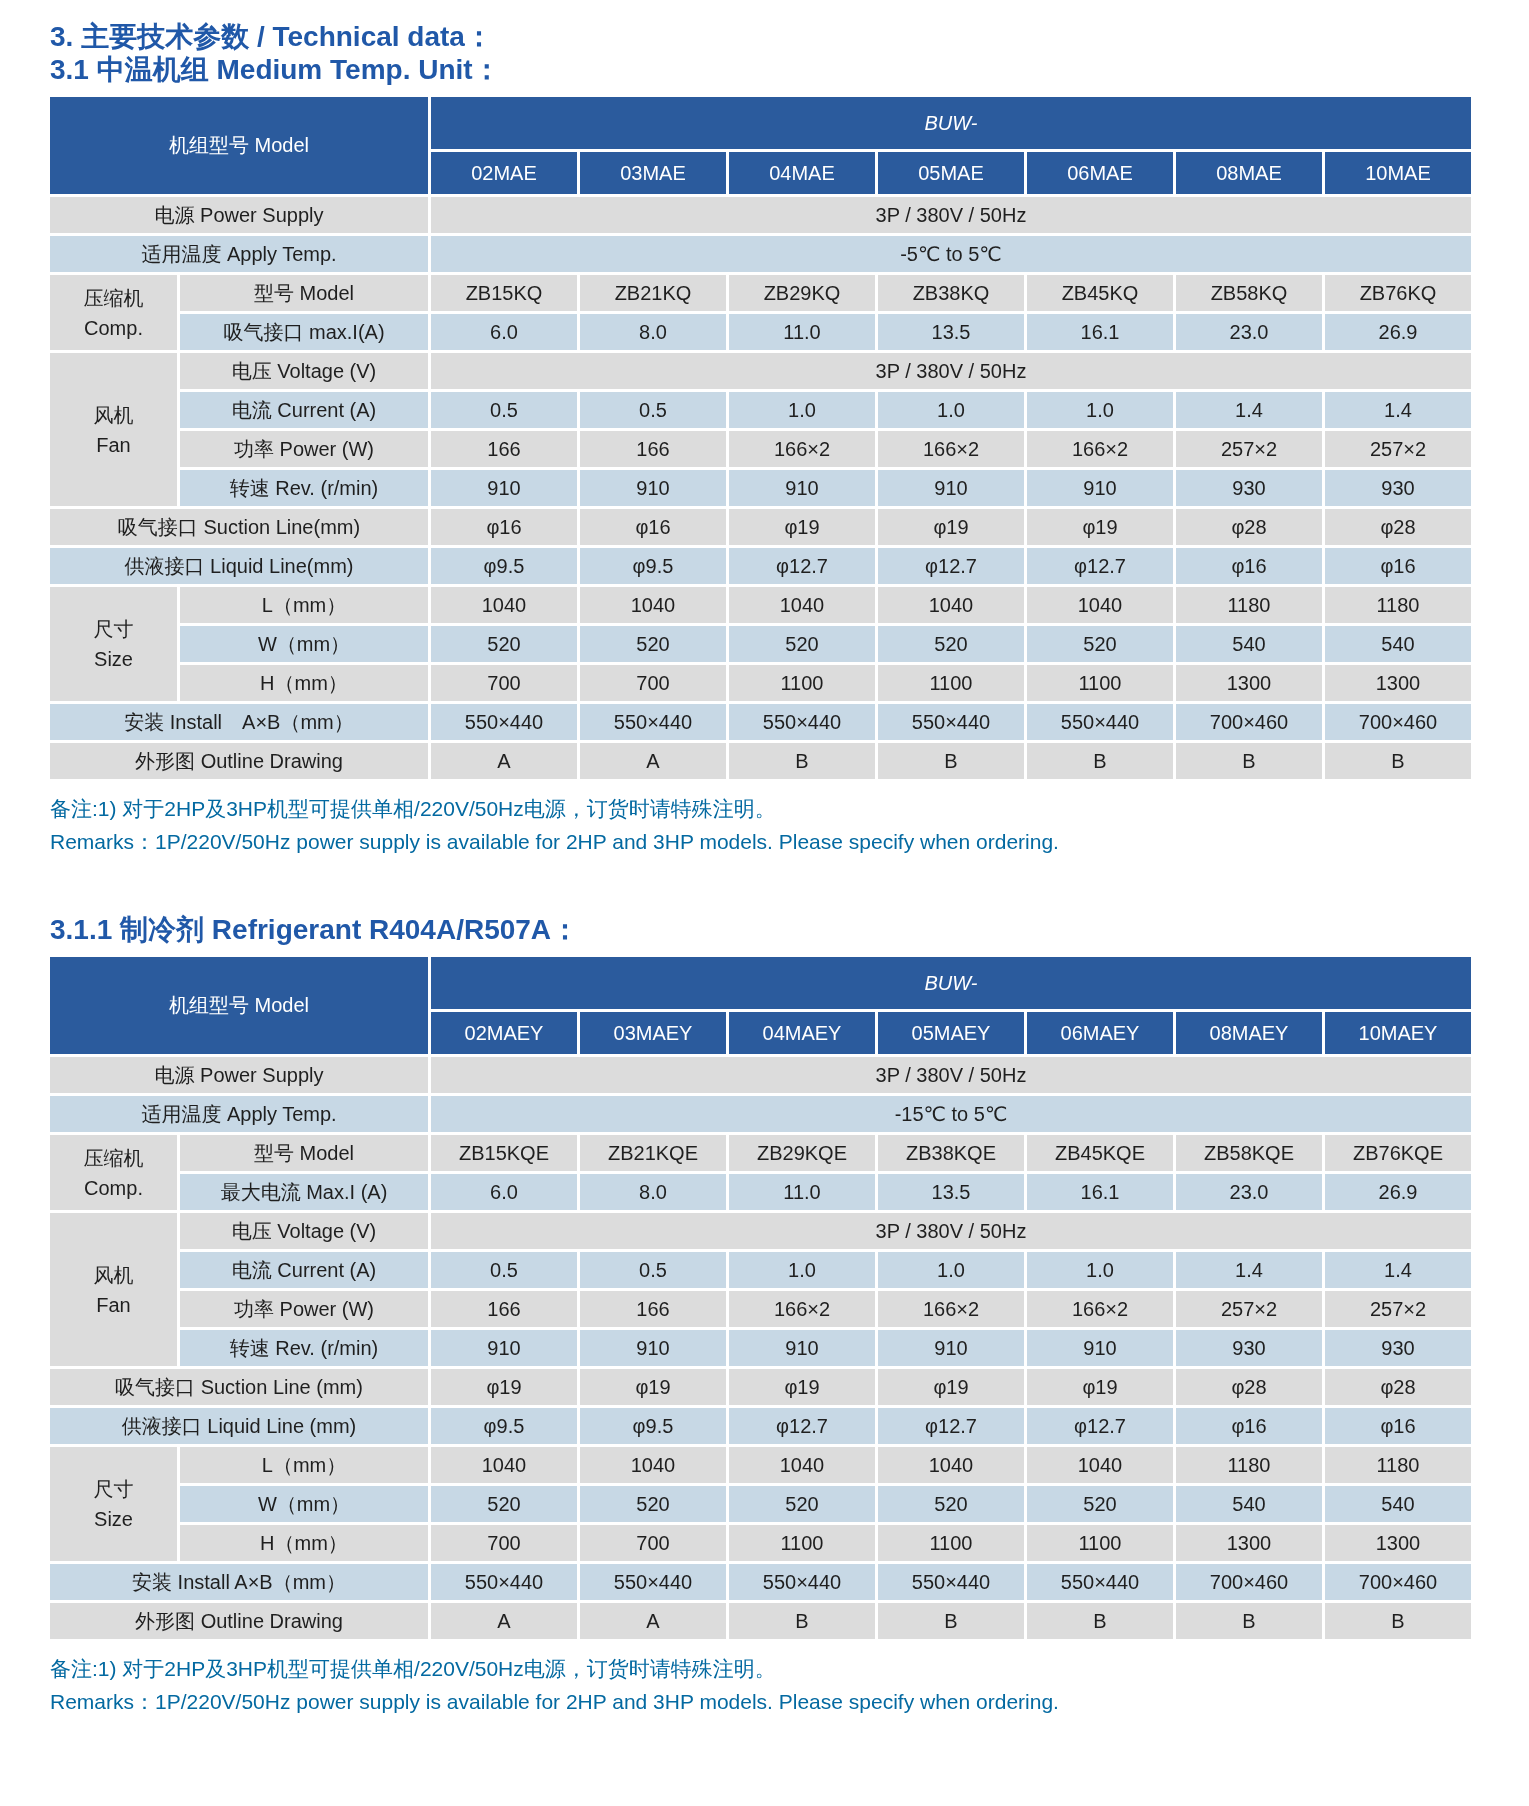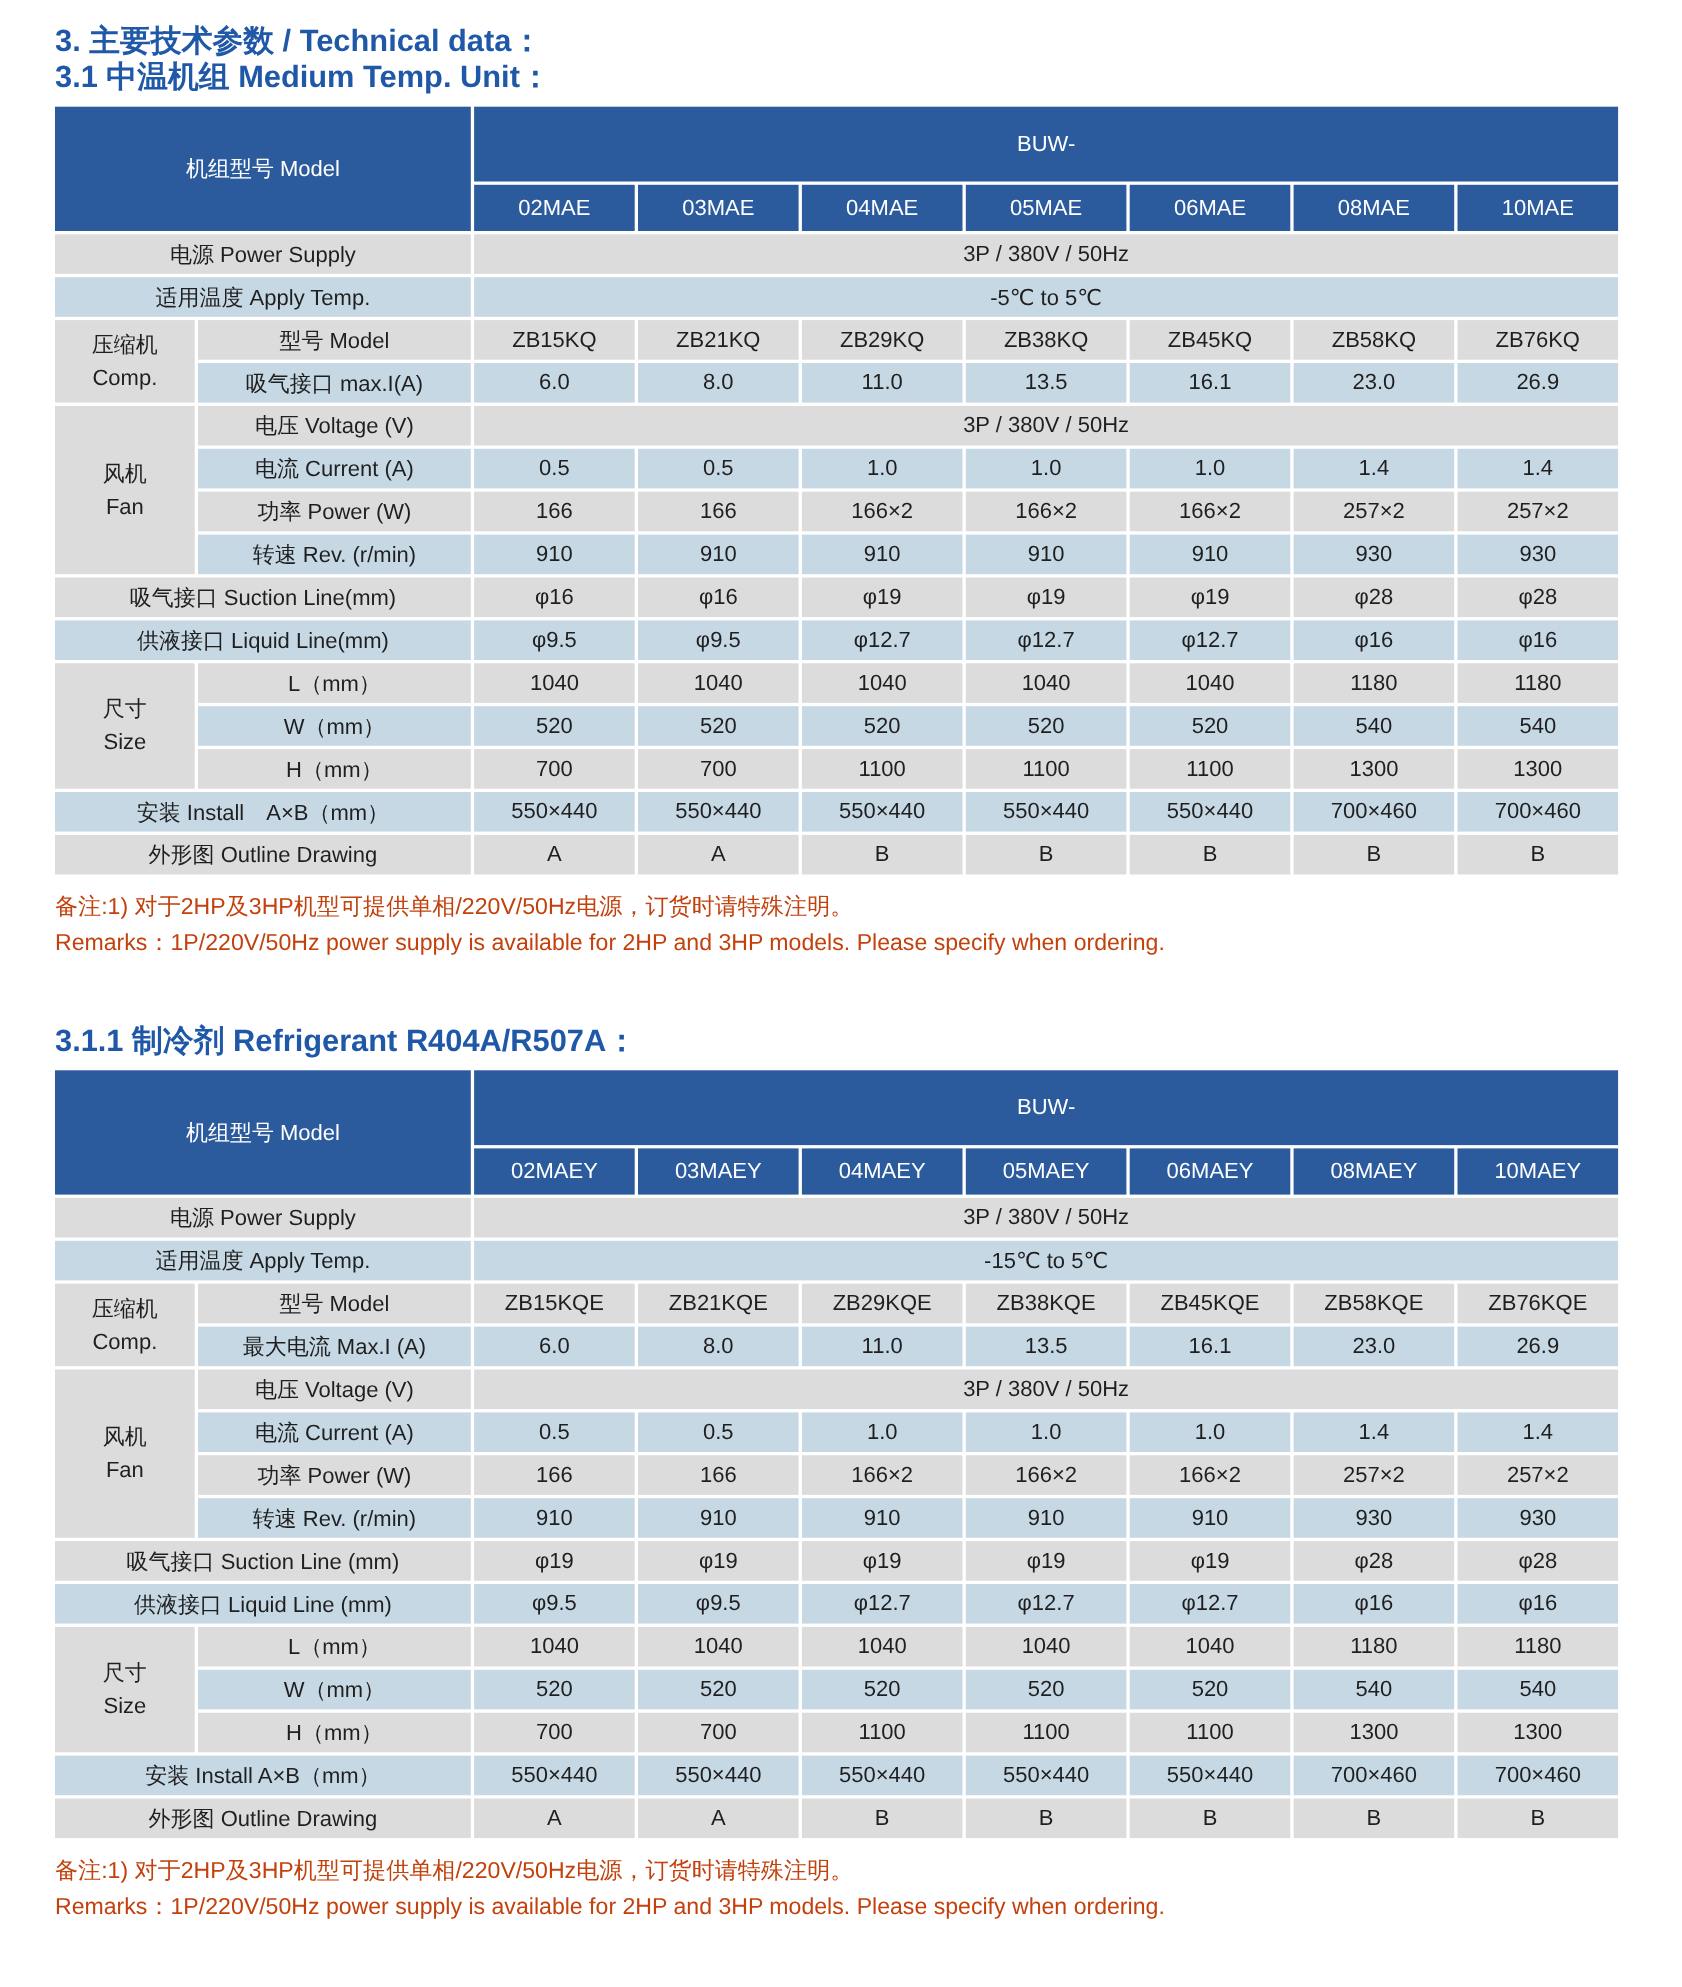--- a/index.html
+++ b/index.html
@@ -24,31 +24,31 @@
   .h-gap{margin-top:56px;}
   table.spec{
     border-collapse:separate;border-spacing:3px;table-layout:fixed;
     margin:8px 0 0 -3px;
   }
   table.spec th{
     background:var(--header-bg);color:#ffffff;
     font-size:20px;font-weight:400;text-align:center;vertical-align:middle;
     padding:0;
   }
-  table.spec .th-series{height:68px;}
+  table.spec .th-series{height:52px;font-style:italic;}
   table.spec .th-model{height:42px;}
   table.spec td{
     font-size:20px;color:var(--text-dark);
     text-align:center;vertical-align:middle;
     height:36px;padding:0;overflow:hidden;white-space:nowrap;
   }
   table.spec tr.gray td{background:var(--row-gray);}
   table.spec tr.blue td{background:var(--row-blue);}
   table.spec td.group{background:var(--row-gray);line-height:1.5;}
-  .remark{margin:12px 0 0;font-size:21px;line-height:30px;color:#c2410c;}
+  .remark{margin:12px 0 0;font-size:21px;line-height:30px;color:#0369a1;}
   .remark.en{margin-top:3px;}
 </style>
 </head>
 <body>
 
 <div class="content">
   <p class="h">3. 主要技术参数 / Technical data：</p>
   <p class="h">3.1 中温机组 Medium Temp. Unit：</p>
 
   <div>

